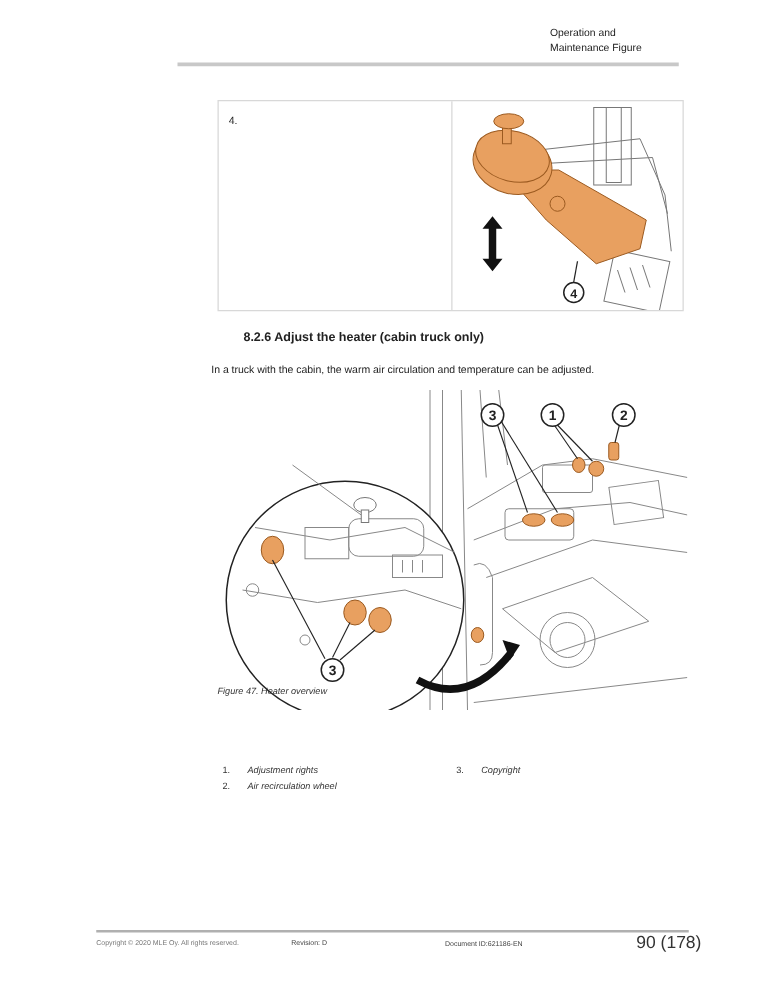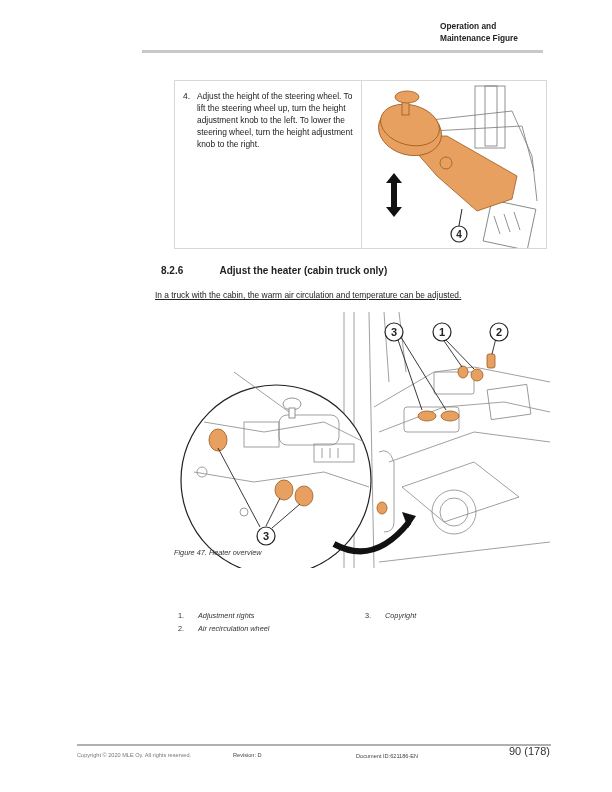--- a/index.html
+++ b/index.html
@@ -1,60 +1,59 @@
 <!DOCTYPE html>
 <html><head>
 <meta charset="utf-8">
 <style>
   html, body { margin: 0; padding: 0; background: #ffffff; }
   body { width: 612px; height: 792px; position: relative; overflow: hidden;
          font-family: "Liberation Sans", sans-serif; color: #222; }
-  .hdr-title { position: absolute; left: 440px; top: 20px; font-size: 8.3px; font-weight: bold;
+  .hdr-title { position: absolute; left: 440px; top: 20px; font-size: 8.3px; font-weight: normal;
                line-height: 12px; color: #222; }
   .hdr-rule { position: absolute; left: 142px; top: 50px; width: 401px; height: 3px; background: #c8c8c8; }
 
   .step-table { position: absolute; left: 174px; top: 80px; width: 373px; height: 169px;
                 border: 1px solid #d8d8d8; box-sizing: border-box; display: flex; }
   .step-text { width: 187px; border-right: 1px solid #d8d8d8; box-sizing: border-box;
                padding: 9px 6px 0 8px; font-size: 8.4px; line-height: 12px; display: flex; }
   .step-num { width: 14px; flex: none; }
   .step-body { flex: 1; }
   .step-img { flex: 1; position: relative; overflow: hidden; }
 
-  .sec-head { position: absolute; left: 161px; top: 265px; font-size: 10px; font-weight: bold; }
+  .sec-head { position: absolute; left: 161px; top: 265px; font-size: 10px; font-weight: bold; text-align: right; }
   .sec-num { display: inline-block; width: 56px; }
-  .sec-intro { position: absolute; left: 155px; top: 290px; font-size: 8.4px; text-decoration: underline; }
+  .sec-intro { position: absolute; left: 169px; top: 290px; font-size: 8.4px; }
 
   .fig { position: absolute; left: 174px; top: 312px; width: 376px; height: 256px; overflow: hidden; }
   .caption { position: absolute; left: 174px; top: 548px; font-size: 7.3px; font-style: italic; color: #333; }
 
   .legend { position: absolute; top: 609px; font-size: 7.3px; line-height: 13px; color: #333; }
   .legend .row { display: flex; }
   .legend .n { width: 20px; }
   .legend .t { font-style: italic; }
 
   .ftr-rule { position: absolute; left: 77px; top: 744px; width: 474px; height: 2px; background: #b0b0b0; }
   .ftr-copy { position: absolute; left: 77px; top: 752px; font-size: 5.6px; color: #777; }
   .ftr-rev { position: absolute; left: 233px; top: 752px; font-size: 5.6px; color: #444; }
   .ftr-doc { position: absolute; left: 356px; top: 753px; font-size: 5.6px; color: #444; }
-  .ftr-page { position: absolute; left: 509px; top: 745px; font-size: 11px; color: #333; }
+  .ftr-page { position: absolute; left: 509px; top: 745px; font-size: 14px; color: #333; }
 </style>
 </head>
 <body>
 
 <div class="hdr-title">
   <div>Operation and</div>
   <div>Maintenance Figure</div>
 </div>
 <div class="hdr-rule"></div>
 
 <div class="step-table">
   <div class="step-text">
     <span class="step-num">4.</span>
-    <span class="step-body">Adjust the height of the steering wheel. To lift the steering wheel up, turn the height adjustment knob to the left. To lower the steering wheel, turn the height adjustment knob to the right.</span>
   </div>
   <div class="step-img">
     <svg width="185" height="167" viewBox="0 0 185 167">
       <g stroke="#777" stroke-width="0.8" fill="none">
         <rect x="113" y="5" width="30" height="62"></rect>
         <rect x="123" y="5" width="12" height="60"></rect>
         <path d="M60 40 L150 30 L170 75 L175 120"></path>
         <path d="M70 50 L160 45 L172 90"></path>
         <rect x="125" y="123" width="45" height="42" transform="rotate(12 147 144)"></rect>
         <path d="M132 135 l6 18 M142 133 l6 18 M152 131 l6 18"></path>

